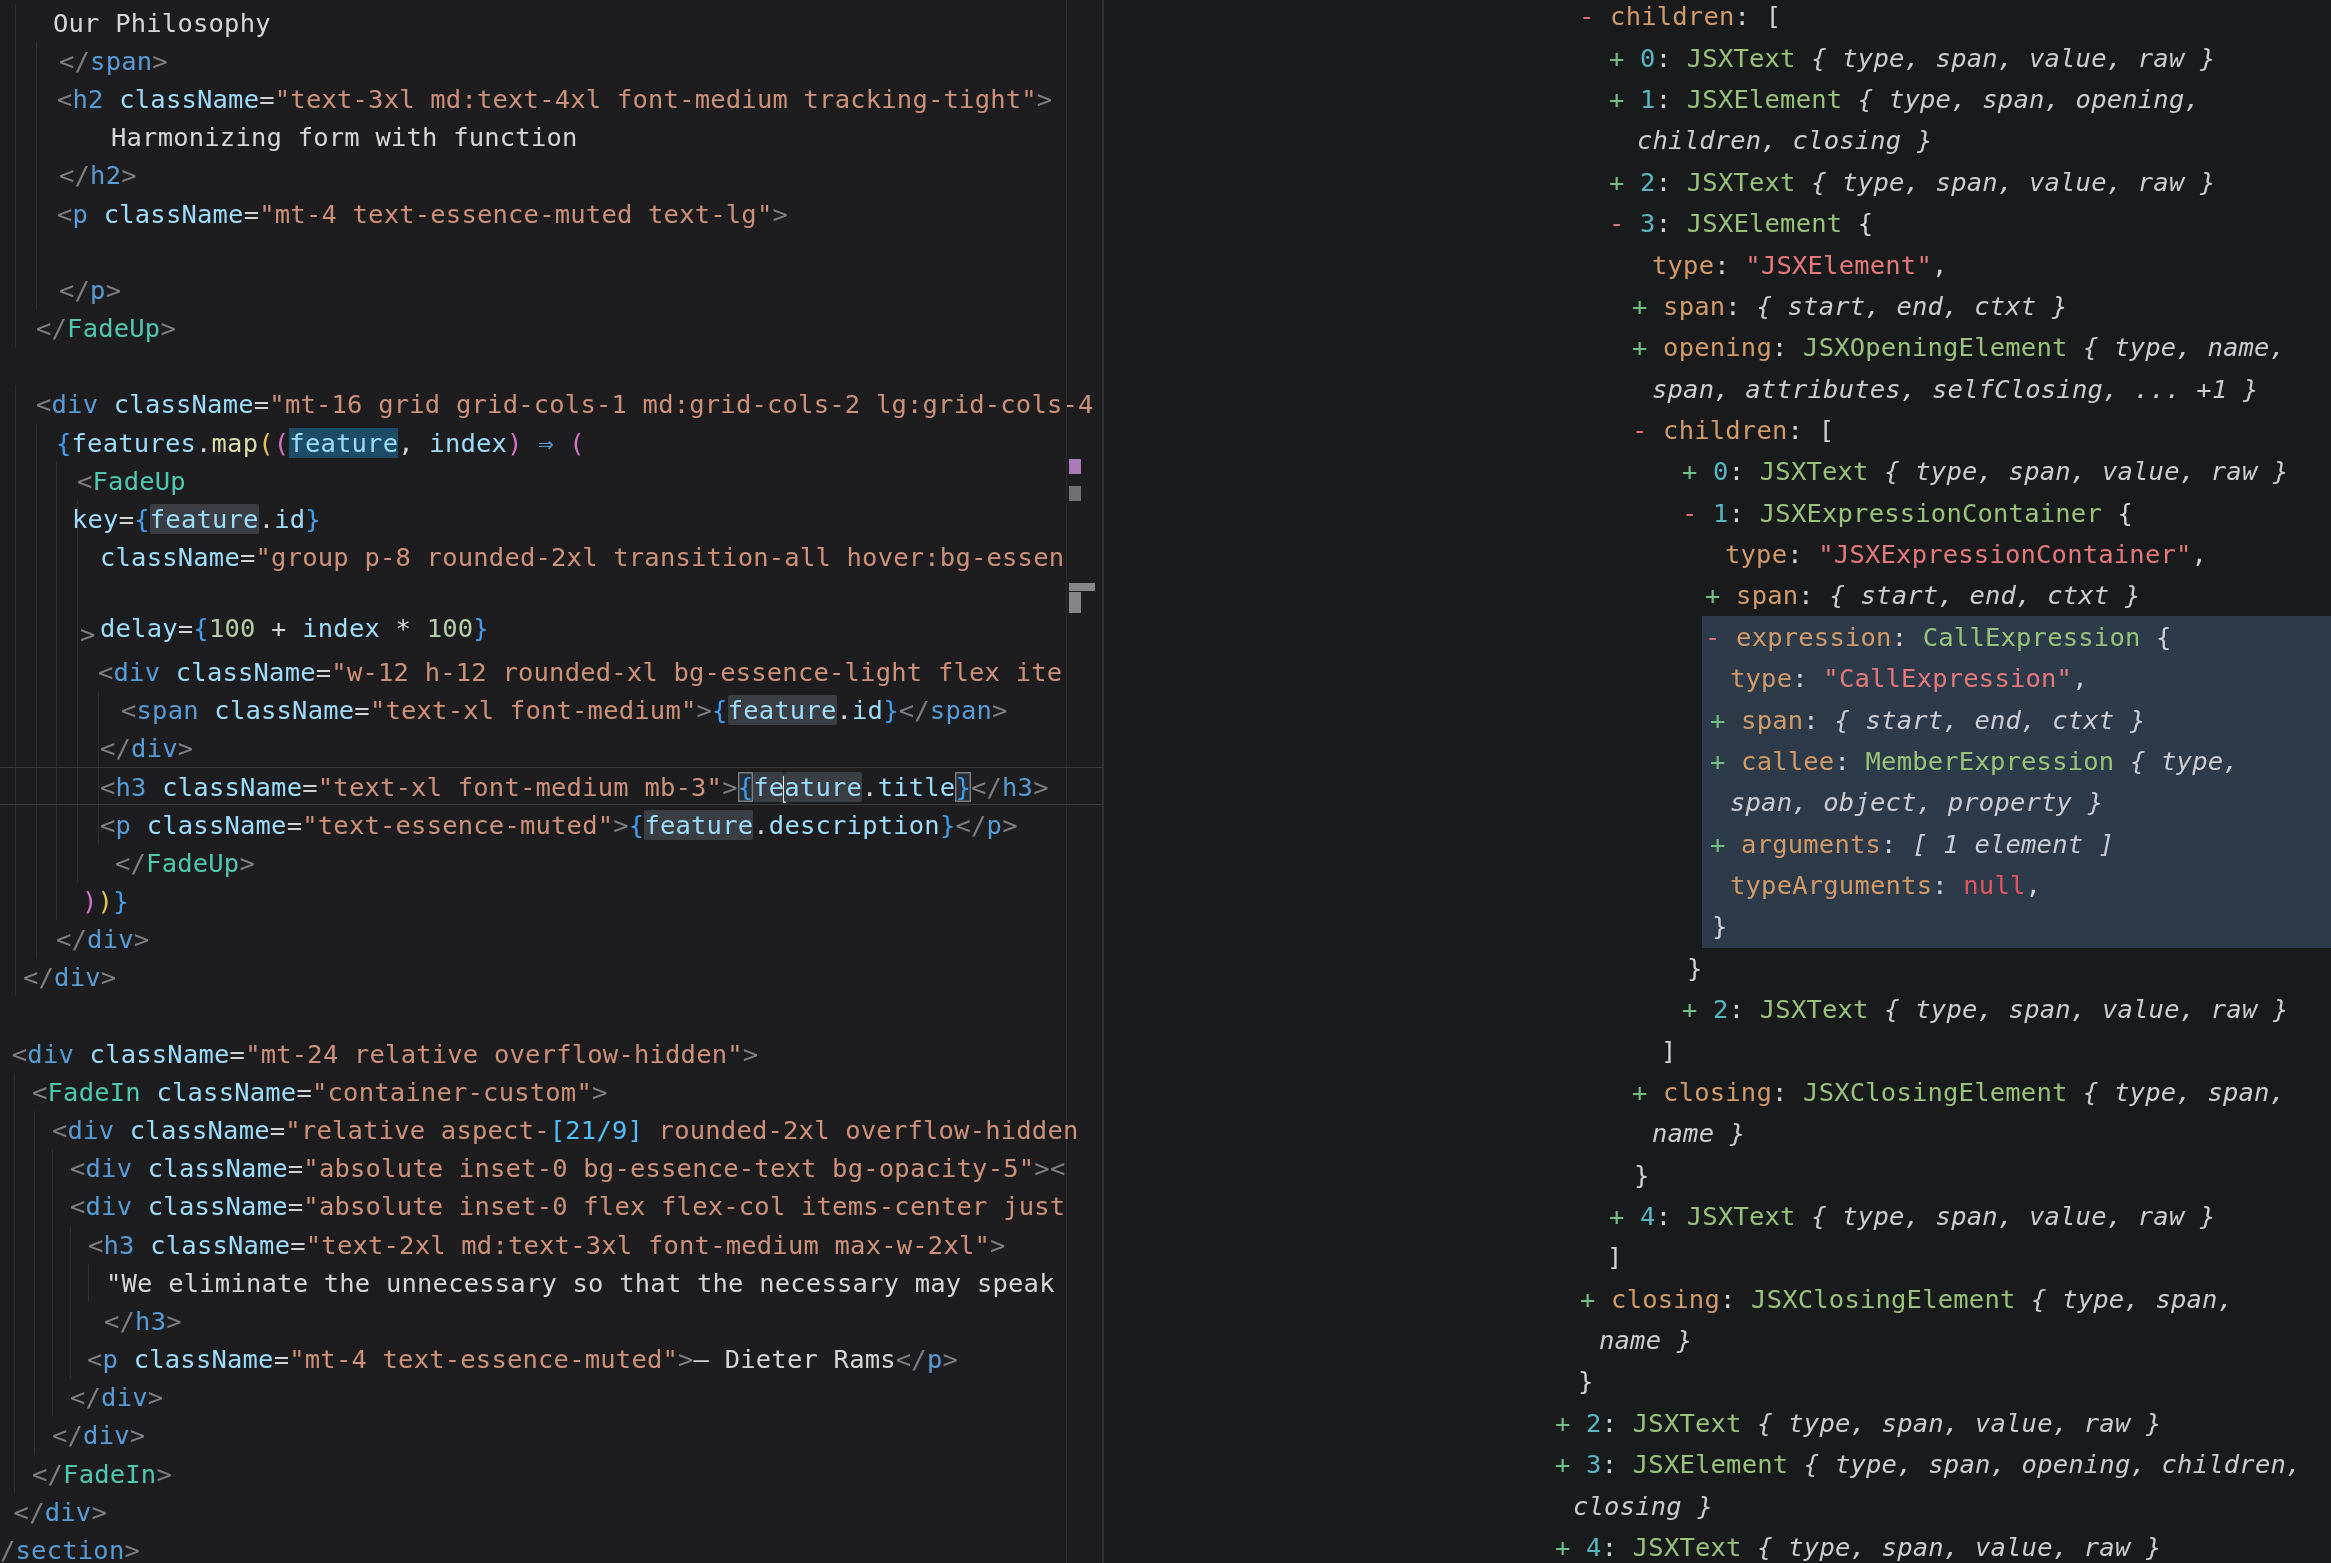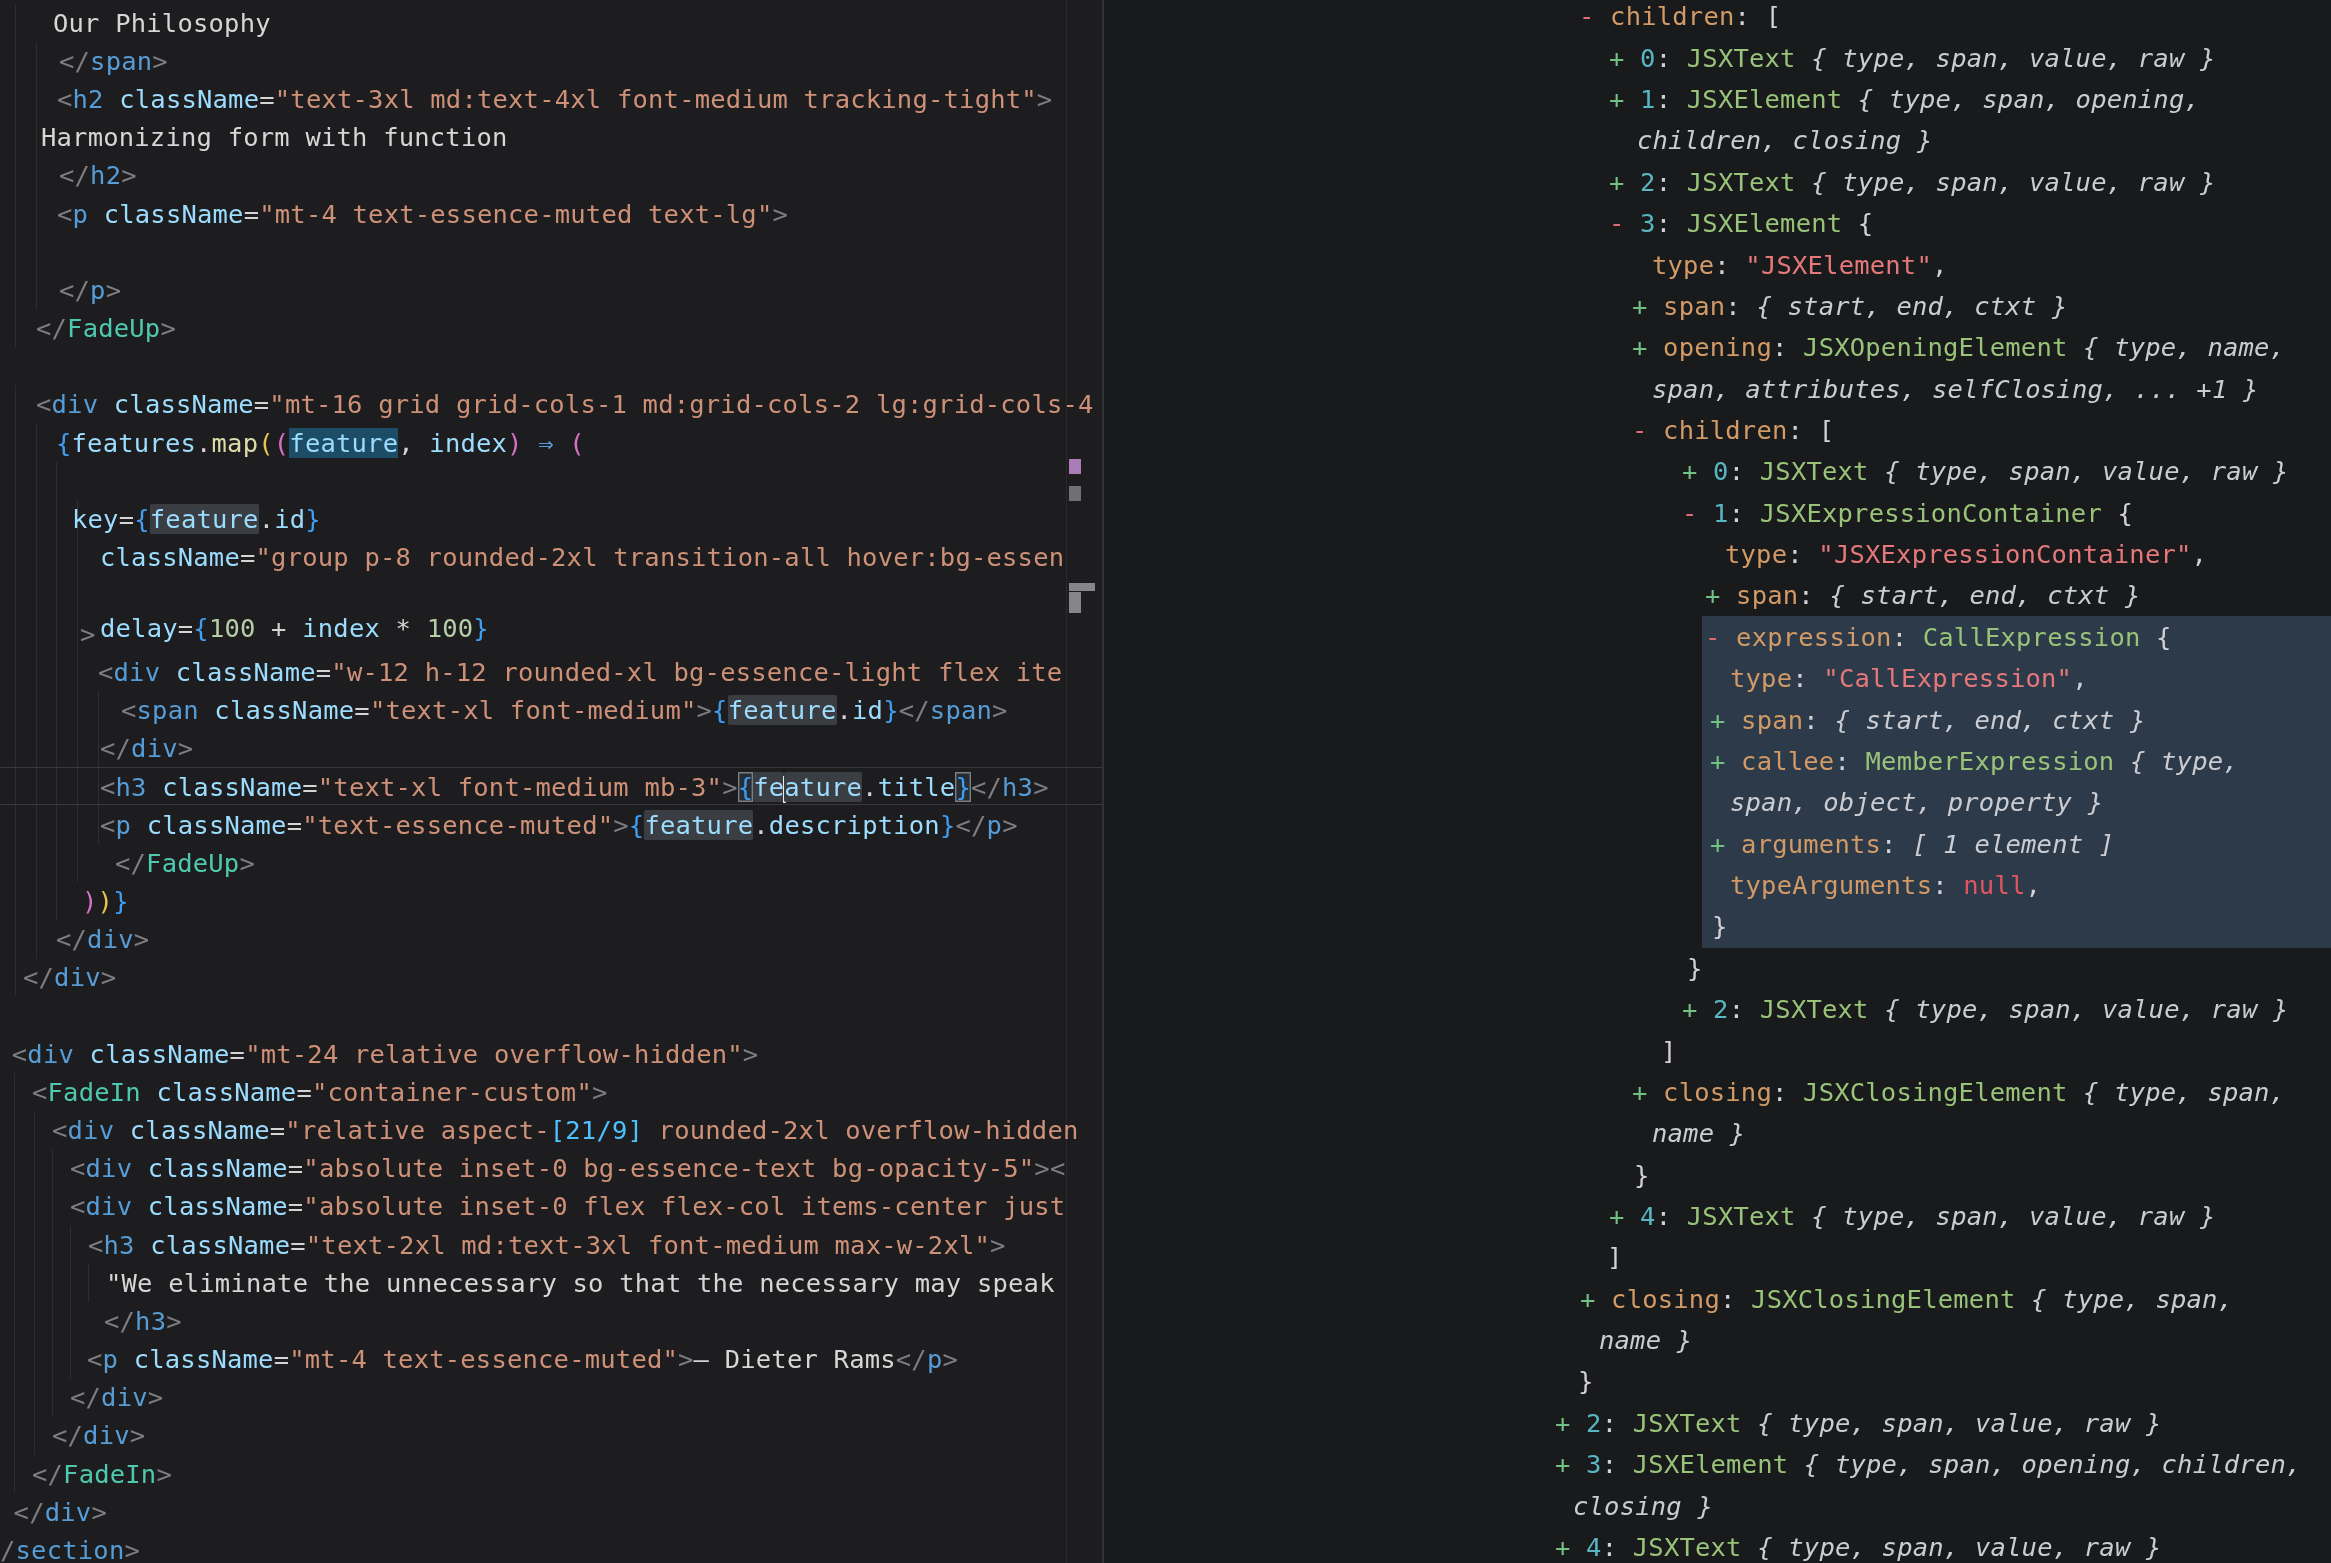--- a/index.html
+++ b/index.html
@@ -45,27 +45,28 @@
       <div class="guide" style="left: 77px; top: 500px; height: 382px;"></div>
       <div class="guide" style="left: 98px; top: 691px; height: 153px;"></div>
       <div class="guide" style="left: 13.6px; top: 1073px; height: 420px;"></div>
       <div class="guide" style="left: 34px; top: 1111px; height: 344px;"></div>
       <div class="guide" style="left: 52px; top: 1149px; height: 267px;"></div>
       <div class="guide" style="left: 70px; top: 1226px; height: 153px;"></div>
       <div class="guide" style="left: 88px; top: 1264px; height: 38px;"></div>
       <div class="line" style="top: 3.6px; padding-left: 53px;"><span class="c-txt">Our Philosophy</span></div>
       <div class="line" style="top: 42px; padding-left: 59px;"><span class="c-pun">&lt;/</span><span class="c-tag">span</span><span class="c-pun">&gt;</span></div>
       <div class="line" style="top: 80px; padding-left: 57px;"><span class="c-pun">&lt;</span><span class="c-tag">h2</span><span class="c-op"> </span><span class="c-attr">className</span><span class="c-op">=</span><span class="c-str">"text-3xl md:text-4xl font-medium tracking-tight"</span><span class="c-pun">&gt;</span></div>
-      <div class="line" style="top: 118px; padding-left: 41px;"><span class="c-txt">Harmonizing form with function</span></div>
+      <div class="line" style="top: 118px; padding-left: 111px;"><span class="c-txt">Harmonizing form with function</span></div>
       <div class="line" style="top: 156px; padding-left: 59px;"><span class="c-pun">&lt;/</span><span class="c-tag">h2</span><span class="c-pun">&gt;</span></div>
       <div class="line" style="top: 195px; padding-left: 57px;"><span class="c-pun">&lt;</span><span class="c-tag">p</span><span class="c-op"> </span><span class="c-attr">className</span><span class="c-op">=</span><span class="c-str">"mt-4 text-essence-muted text-lg"</span><span class="c-pun">&gt;</span></div>
       <div class="line" style="top: 271px; padding-left: 59px;"><span class="c-pun">&lt;/</span><span class="c-tag">p</span><span class="c-pun">&gt;</span></div>
       <div class="line" style="top: 309px; padding-left: 36px;"><span class="c-pun">&lt;/</span><span class="c-cmp">FadeUp</span><span class="c-pun">&gt;</span></div>
       <div class="line" style="top: 385px; padding-left: 36px;"><span class="c-pun">&lt;</span><span class="c-tag">div</span><span class="c-op"> </span><span class="c-attr">className</span><span class="c-op">=</span><span class="c-str">"mt-16 grid grid-cols-1 md:grid-cols-2 lg:grid-cols-4</span></div>
       <div class="line" style="top: 424px; padding-left: 56px;"><span class="c-b1">{</span><span class="c-var">features</span><span class="c-op">.</span><span class="c-fn">map</span><span class="c-b2">(</span><span class="c-b3">(</span><span class="c-var bg-sel">feature</span><span class="c-op">, </span><span class="c-var">index</span><span class="c-b3">)</span><span class="c-op"> </span><span class="c-arw">⇒</span><span class="c-op"> </span><span class="c-b3">(</span></div>
+      <div class="line" style="top: 462px; padding-left: 77px;"><span class="c-pun">&lt;</span><span class="c-cmp">FadeUp</span></div>
       <div class="line" style="top: 500px; padding-left: 72px;"><span class="c-attr">key</span><span class="c-op">=</span><span class="c-b1">{</span><span class="c-var bg-occ">feature</span><span class="c-op">.</span><span class="c-var">id</span><span class="c-b1">}</span></div>
       <div class="line" style="top: 538px; padding-left: 100px;"><span class="c-attr">className</span><span class="c-op">=</span><span class="c-str">"group p-8 rounded-2xl transition-all hover:bg-essen</span></div>
       <div class="line" style="top: 580px; padding-left: 100px; margin-top: 29px;"><span class="c-attr">delay</span><span class="c-op">=</span><span class="c-b1">{</span><span class="c-num">100</span><span class="c-op"> + </span><span class="c-var">index</span><span class="c-op"> * </span><span class="c-num">100</span><span class="c-b1">}</span></div>
       <div class="line" style="top: 615px; padding-left: 80px;"><span class="c-pun">&gt;</span></div>
       <div class="line" style="top: 653px; padding-left: 98px;"><span class="c-pun">&lt;</span><span class="c-tag">div</span><span class="c-op"> </span><span class="c-attr">className</span><span class="c-op">=</span><span class="c-str">"w-12 h-12 rounded-xl bg-essence-light flex ite</span></div>
       <div class="line" style="top: 691px; padding-left: 121px;"><span class="c-pun">&lt;</span><span class="c-tag">span</span><span class="c-op"> </span><span class="c-attr">className</span><span class="c-op">=</span><span class="c-str">"text-xl font-medium"</span><span class="c-pun">&gt;</span><span class="c-b1">{</span><span class="c-var bg-occ">feature</span><span class="c-op">.</span><span class="c-var">id</span><span class="c-b1">}</span><span class="c-pun">&lt;/</span><span class="c-tag">span</span><span class="c-pun">&gt;</span></div>
       <div class="line" style="top: 729px; padding-left: 100px;"><span class="c-pun">&lt;/</span><span class="c-tag">div</span><span class="c-pun">&gt;</span></div>
       <div class="line current" style="top: 767px; padding-left: 100px;"><span class="c-pun">&lt;</span><span class="c-tag">h3</span><span class="c-op"> </span><span class="c-attr">className</span><span class="c-op">=</span><span class="c-str">"text-xl font-medium mb-3"</span><span class="c-pun">&gt;</span><span class="c-b1 box">{</span><span class="c-var bg-occ">fe</span><span class="cur"></span><span class="c-var bg-occ">ature</span><span class="c-op">.</span><span class="c-var">title</span><span class="c-b1 box">}</span><span class="c-pun">&lt;/</span><span class="c-tag">h3</span><span class="c-pun">&gt;</span></div>
       <div class="line" style="top: 806px; padding-left: 100px;"><span class="c-pun">&lt;</span><span class="c-tag">p</span><span class="c-op"> </span><span class="c-attr">className</span><span class="c-op">=</span><span class="c-str">"text-essence-muted"</span><span class="c-pun">&gt;</span><span class="c-b1">{</span><span class="c-var bg-occ">feature</span><span class="c-op">.</span><span class="c-var">description</span><span class="c-b1">}</span><span class="c-pun">&lt;/</span><span class="c-tag">p</span><span class="c-pun">&gt;</span></div>
       <div class="line" style="top: 844px; padding-left: 115px;"><span class="c-pun">&lt;/</span><span class="c-cmp">FadeUp</span><span class="c-pun">&gt;</span></div>

